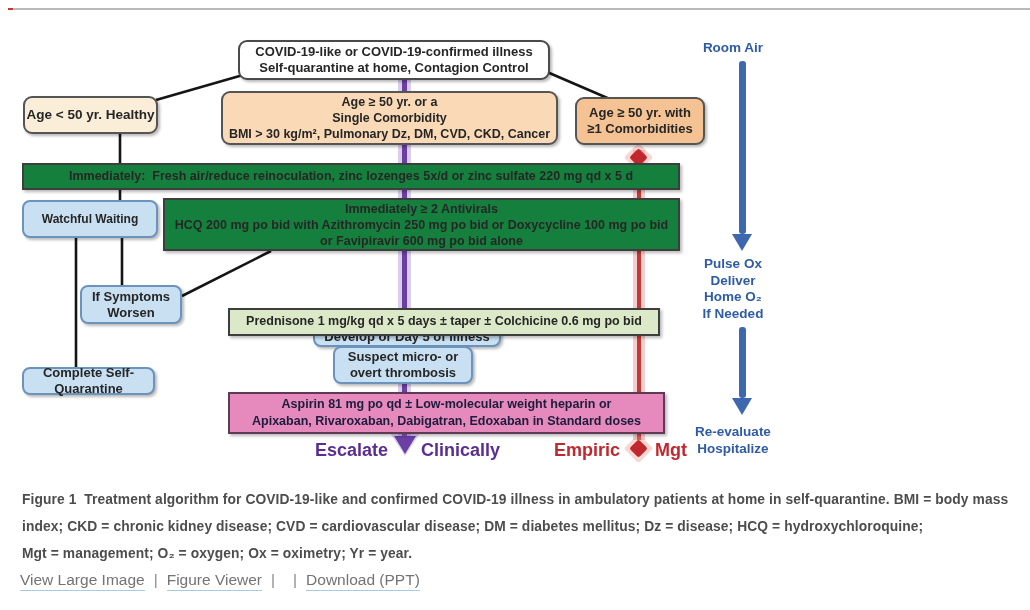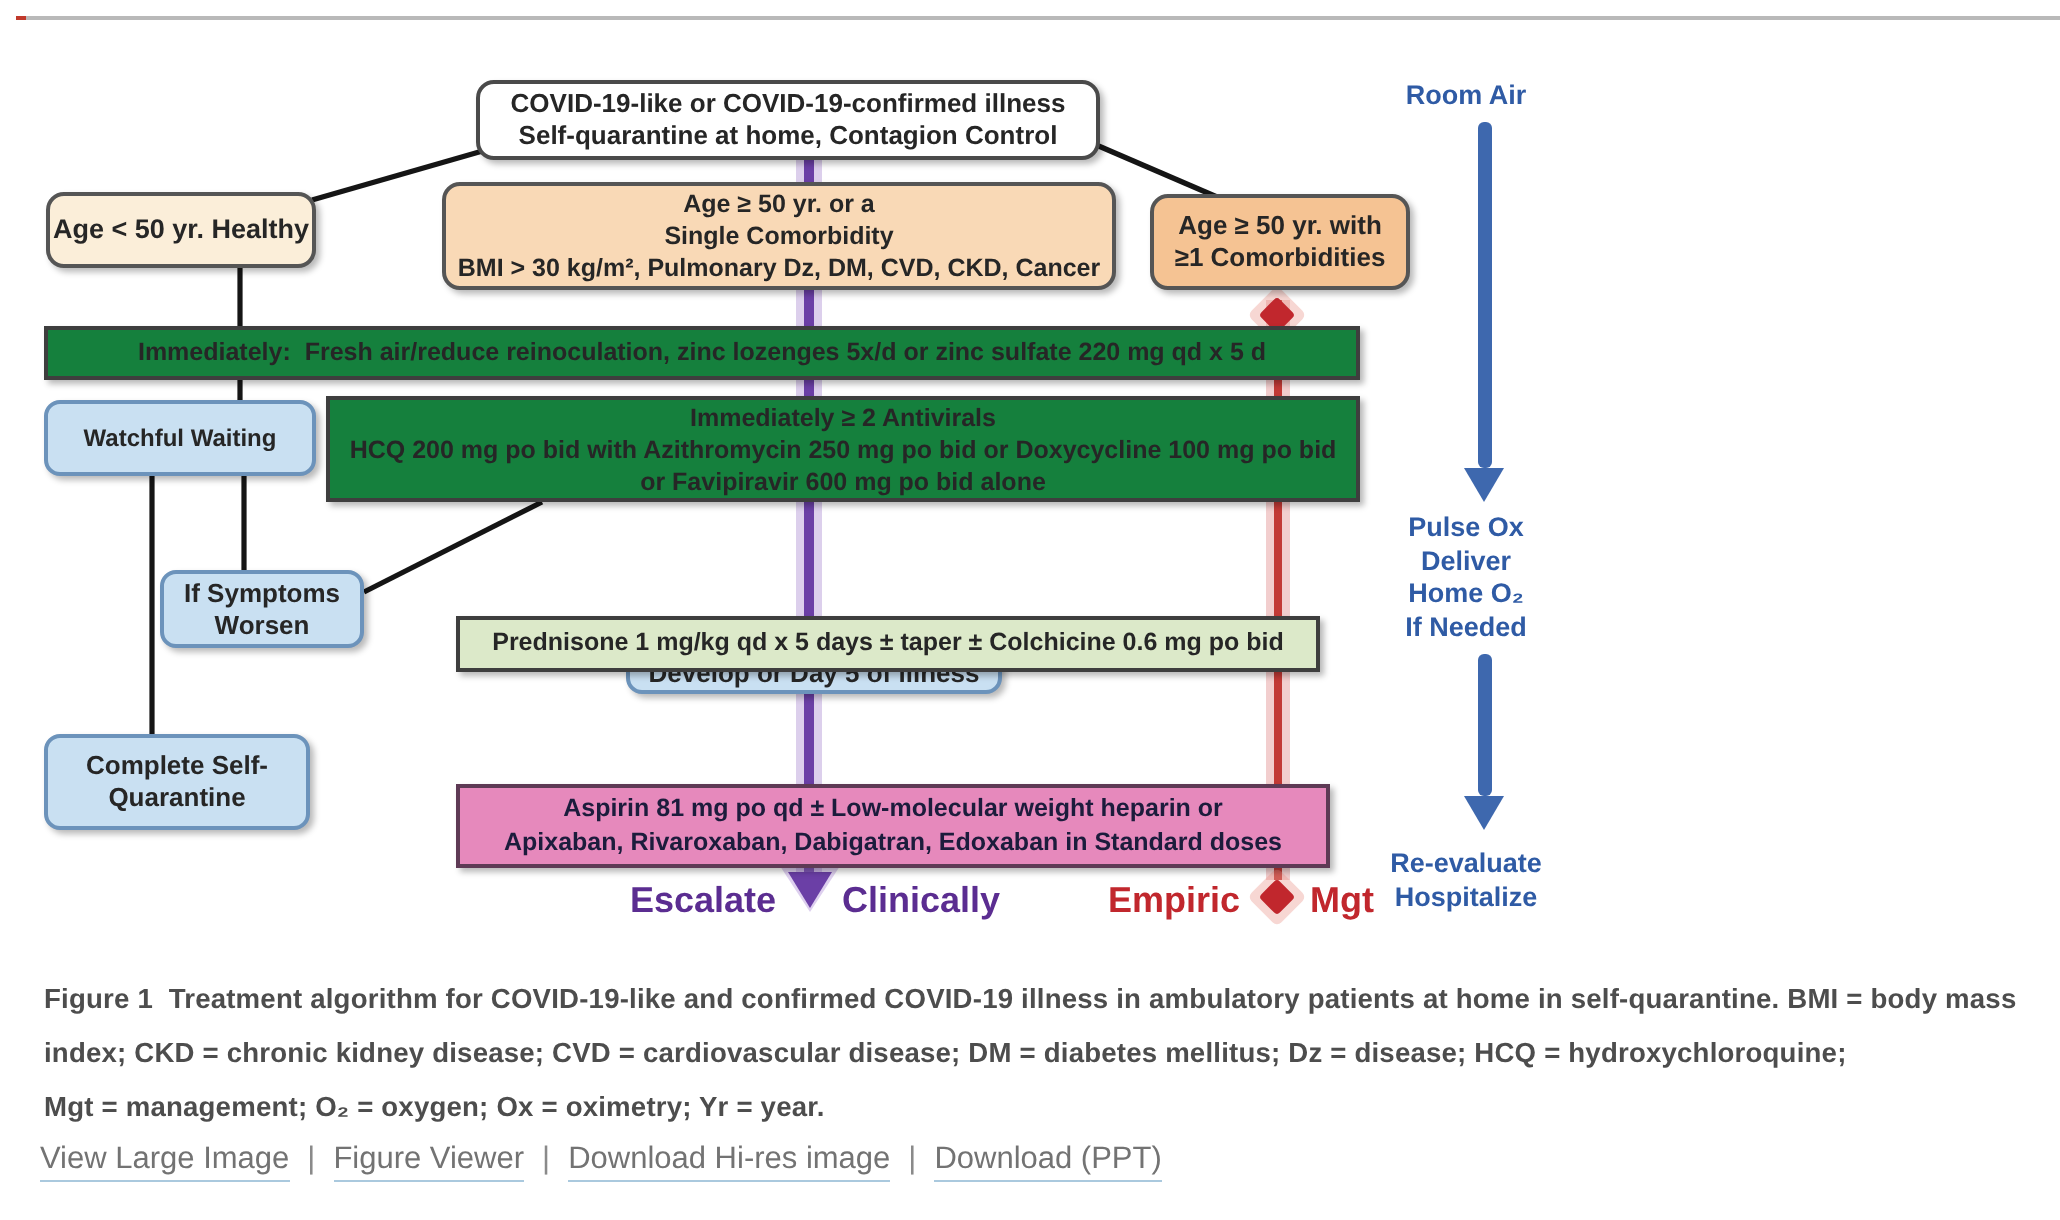--- a/index.html
+++ b/index.html
@@ -134,22 +134,26 @@
 
     <div class="box bluebox" style="left:313px;top:263px;width:188px;height:36px;font-size:13px;margin-top:48px;">
       <div>Respiratory Symptoms</div>
       <div>Develop or Day 5 of illness</div>
     </div>
 
     <div class="box sbox green" style="left:228px;top:308px;width:432px;height:28px;font-size:12.5px;">
       <div>Prednisone 1 mg/kg qd x 5 days ± taper ± Colchicine 0.6 mg po bid</div>
     </div>
 
+    <div class="box bluebox" style="left:333px;top:346px;width:140px;height:38px;font-size:13px;">
+      <div>Suspect micro- or</div>
+      <div>overt thrombosis</div>
+    </div>
 
-    <div class="box bluebox" style="left:22px;top:367px;width:133px;height:48px;font-size:13px;">
+    <div class="box bluebox" style="left:22px;top:367px;width:133px;height:28px;font-size:13px;">
       <div>Complete Self-</div>
       <div>Quarantine</div>
     </div>
 
     <div class="box sbox pink" style="left:228px;top:392px;width:437px;height:42px;font-size:12.5px;line-height:17px;">
       <div>Aspirin 81 mg po qd ± Low-molecular weight heparin or</div>
       <div>Apixaban, Rivaroxaban, Dabigatran, Edoxaban in Standard doses</div>
     </div>
 
     <div class="flowlbl purple-t" style="left:300px;top:440px;width:88px;text-align:right;">Escalate</div>
@@ -160,18 +164,17 @@
 
   <div class="cap-line" style="top:492px;">Figure 1  Treatment algorithm for COVID-19-like and confirmed COVID-19 illness in ambulatory patients at home in self-quarantine. BMI = body mass</div>
   <div class="cap-line" style="top:519px;">index; CKD = chronic kidney disease; CVD = cardiovascular disease; DM = diabetes mellitus; Dz = disease; HCQ = hydroxychloroquine;</div>
   <div class="cap-line" style="top:546px;">Mgt = management; O₂ = oxygen; Ox = oximetry; Yr = year.</div>
 
   <div class="links">
     <a class="lnk">View Large Image</a>
     <span class="sep">|</span>
     <a class="lnk">Figure Viewer</a>
     <span class="sep">|</span>
-    <a class="lnk">Download Hi-res image</a>
     <span class="sep">|</span>
     <a class="lnk">Download (PPT)</a>
   </div>
 
 </div>
 
 </body></html>

